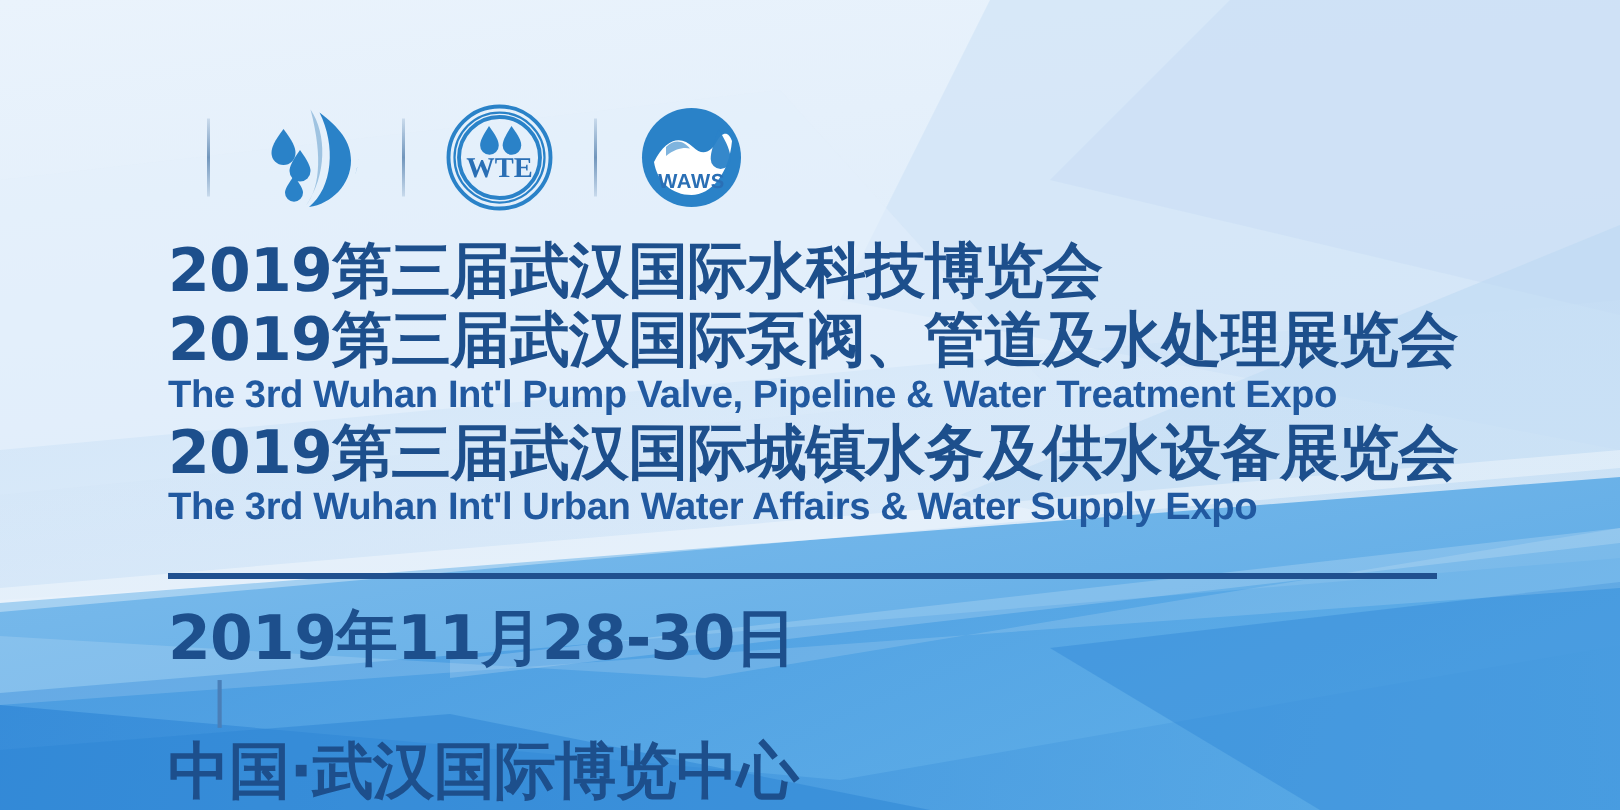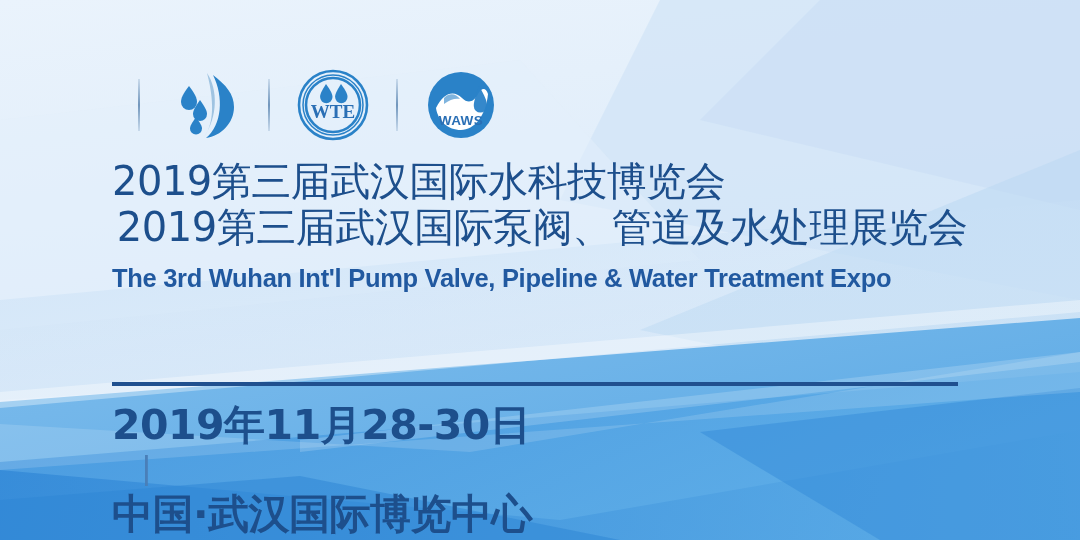--- a/index.html
+++ b/index.html
@@ -86,38 +86,38 @@
   
   .titles {
     position: absolute;
     left: 112px;
     top: 160px;
     width: 860px;
   }
   .title-group { margin-bottom: 4px; }
   .cn-line {
     color: #1d4f8c;
-    font-weight: normal;
+    font-weight: bold;
     line-height: 1.06;
     white-space: nowrap;
     font-family: "DejaVu Sans", "Liberation Sans", sans-serif;
     letter-spacing: -0.5px;
   }
   .en-line {
     color: #2159a0;
     font-weight: bold;
     line-height: 1.08;
     white-space: nowrap;
     font-family: "Liberation Sans", sans-serif;
     letter-spacing: -0.2px;
   }
   .t1 .cn-line { font-size: 40px; }
   .t1 .en-line { font-size: 23.5px; margin-top: 1px; }
   .t2 .cn-line { font-size: 40px; text-align: center; }
-  .t2 .en-line { font-size: 25.5px; margin-top: 16px; letter-spacing: -0.3px;}
+  .t2 .en-line { font-size: 25.5px; margin-top: 1px; letter-spacing: -0.3px;}
   .t3 .cn-line { font-size: 40px; }
   .t3 .en-line { font-size: 25.5px; margin-top: 1px; letter-spacing: -0.3px;}
 
   .rule {
     position: absolute;
     left: 112px;
     top: 382px;
     width: 846px;
     height: 4px;
     background: #20508f;
@@ -263,20 +263,24 @@
 
     <div class="title-group t1">
       <div class="cn-line">2019第三届武汉国际水科技博览会</div>
     </div>
 
     <div class="title-group t2">
       <div class="cn-line">2019第三届武汉国际泵阀、管道及水处理展览会</div>
       <div class="en-line">The 3rd Wuhan Int'l Pump Valve, Pipeline &amp; Water Treatment Expo</div>
     </div>
 
+    <div class="title-group t3">
+      <div class="cn-line">2019第三届武汉国际城镇水务及供水设备展览会</div>
+      <div class="en-line">The 3rd Wuhan Int'l Urban Water Affairs &amp; Water Supply Expo</div>
+    </div>
 
   </div>
 
   <div class="rule"></div>
 
   <div class="footer-line">
     <span class="footer-date">2019年11月28-30日</span>
     <span class="footer-sep">|</span>
     <span class="footer-venue">中国·武汉国际博览中心</span>
   </div>

